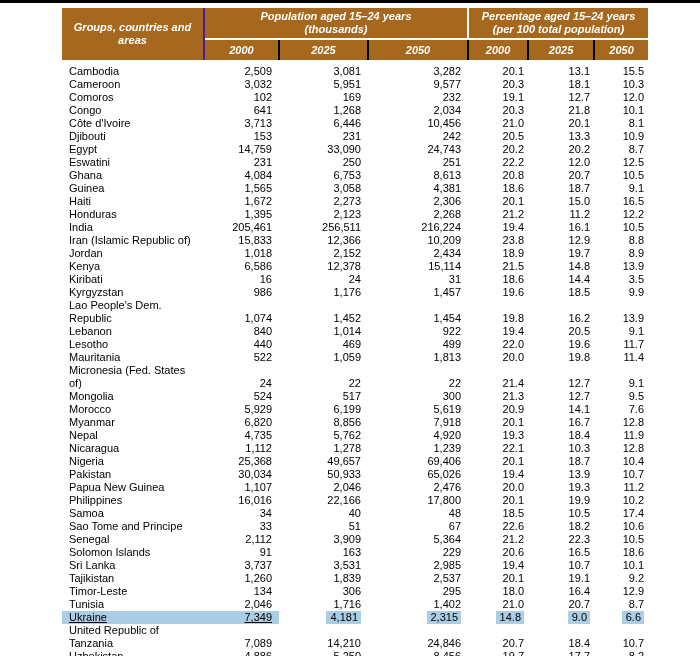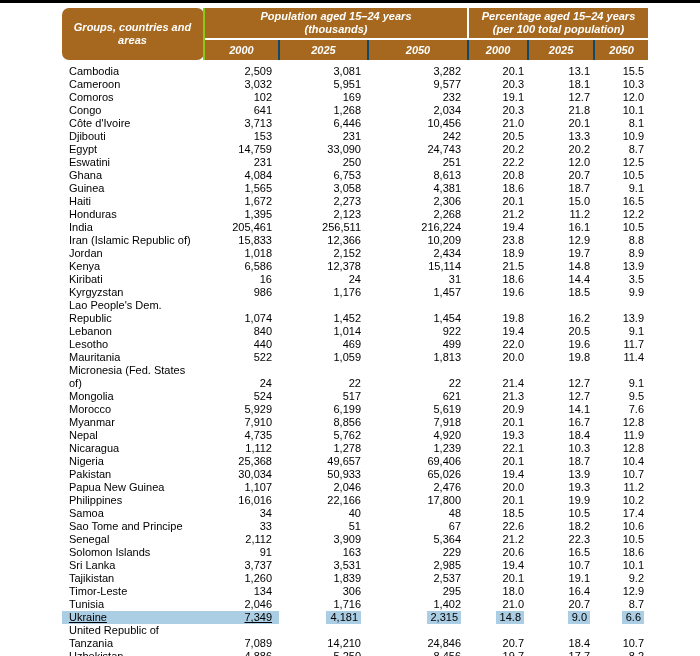--- a/index.html
+++ b/index.html
@@ -12,24 +12,24 @@
   .table-wrap{position:absolute;left:62px;top:8px;}
   table{border-collapse:collapse;table-layout:fixed;width:586px;}
   col.c-name{width:142px;}
   col.c-p0{width:75px;} col.c-p1{width:89px;} col.c-p2{width:100px;}
   col.c-q0{width:60px;} col.c-q1{width:66px;} col.c-q2{width:54px;}
   thead th{
     background:var(--header-bg,#A5681E);color:#fff;
     font-style:italic;font-weight:bold;font-size:11px;line-height:13px;
     text-align:center;vertical-align:middle;padding:1px 2px;
   }
-  th.areas{height:48px;border-right:2px solid #84cc16;border-radius:7px;}
+  th.areas{height:48px;border-right:2px solid #4c1d95;}
   th.grp{height:28px;border-right:2px solid #fff;border-bottom:2px solid #fff;}
   th.grp.last{border-right:none;}
-  th.yr{height:18px;border-right:2px solid #0c4a6e;}
+  th.yr{height:18px;border-right:2px solid #000000;}
   th.yr.last{border-right:none;}
   tbody td{
     font-size:11px;line-height:13px;height:13px;padding:0;
     vertical-align:bottom;white-space:pre-line;
   }
   tbody tr:first-child td{padding-top:5px;}
   td.name{text-align:left;padding-left:7px;}
   td.num{text-align:right;}
   td.p0,td.p1,td.p2{padding-right:7px;}
   td.q0,td.q1,td.q2{padding-right:4px;}
@@ -286,37 +286,37 @@
           <td class="num p1"><span>22</span></td>
           <td class="num p2"><span>22</span></td>
           <td class="num q0"><span>21.4</span></td>
           <td class="num q1"><span>12.7</span></td>
           <td class="num q2"><span>9.1</span></td>
         </tr>
         <tr>
           <td class="name">Mongolia</td>
           <td class="num p0"><span>524</span></td>
           <td class="num p1"><span>517</span></td>
-          <td class="num p2"><span>621</span></td>
+          <td class="num p2"><span>300</span></td>
           <td class="num q0"><span>21.3</span></td>
           <td class="num q1"><span>12.7</span></td>
           <td class="num q2"><span>9.5</span></td>
         </tr>
         <tr>
           <td class="name">Morocco</td>
           <td class="num p0"><span>5,929</span></td>
           <td class="num p1"><span>6,199</span></td>
           <td class="num p2"><span>5,619</span></td>
           <td class="num q0"><span>20.9</span></td>
           <td class="num q1"><span>14.1</span></td>
           <td class="num q2"><span>7.6</span></td>
         </tr>
         <tr>
           <td class="name">Myanmar</td>
-          <td class="num p0"><span>7,910</span></td>
+          <td class="num p0"><span>6,820</span></td>
           <td class="num p1"><span>8,856</span></td>
           <td class="num p2"><span>7,918</span></td>
           <td class="num q0"><span>20.1</span></td>
           <td class="num q1"><span>16.7</span></td>
           <td class="num q2"><span>12.8</span></td>
         </tr>
         <tr>
           <td class="name">Nepal</td>
           <td class="num p0"><span>4,735</span></td>
           <td class="num p1"><span>5,762</span></td>

